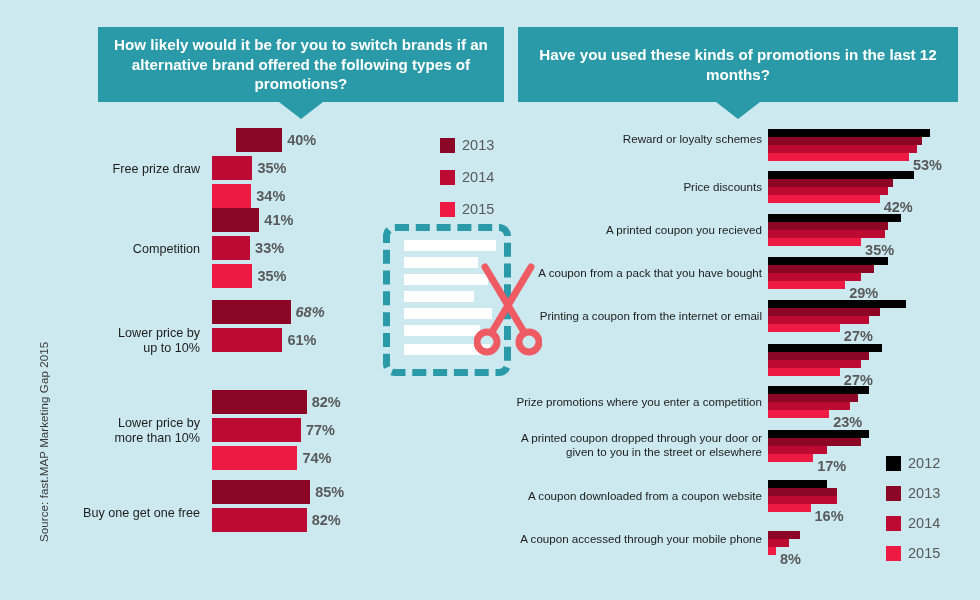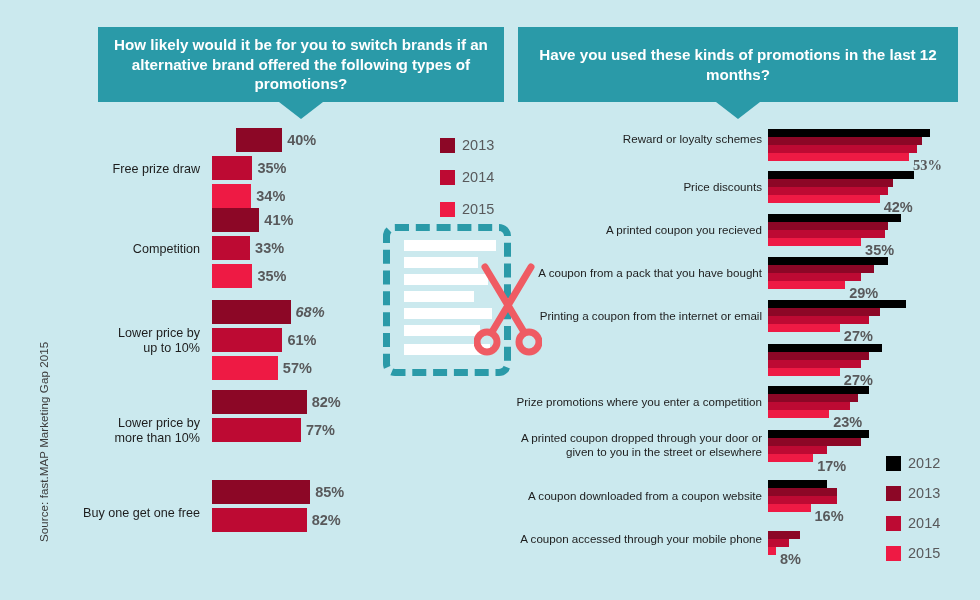--- a/index.html
+++ b/index.html
@@ -276,34 +276,34 @@
       <div class="lgroup" style="top: 182px; height: 84px;">
         <div class="lgroup-label" style="top: 26px;">Lower price by<br>up to 10%</div>
         <div class="lbar-row" style="top: 0px; font-style: italic;">
           <span class="lbar" style="width: 78.54px; background: rgb(140, 7, 38);"></span>
           <span class="lbar-val">68%</span>
         </div>
         <div class="lbar-row" style="top: 28px;">
           <span class="lbar" style="width: 70.455px; background: rgb(189, 10, 51);"></span>
           <span class="lbar-val">61%</span>
         </div>
-        <div class="lbar-row" style="top: 56px;">
-          <span class="lbar" style="width: 65.835px; background: rgb(238, 26, 68);"></span>
-          <span class="lbar-val">57%</span>
-        </div>
       </div>
       <div class="lgroup" style="top: 272px; height: 84px;">
         <div class="lgroup-label" style="top: 26px;">Lower price by<br>more than 10%</div>
         <div class="lbar-row" style="top: 0px;">
           <span class="lbar" style="width: 94.71px; background: rgb(140, 7, 38);"></span>
           <span class="lbar-val">82%</span>
         </div>
         <div class="lbar-row" style="top: 28px;">
           <span class="lbar" style="width: 88.935px; background: rgb(189, 10, 51);"></span>
           <span class="lbar-val">77%</span>
+        </div>
+        <div class="lbar-row" style="top: 56px;">
+          <span class="lbar" style="width: 85.47px; background: rgb(238, 26, 68);"></span>
+          <span class="lbar-val">74%</span>
         </div>
       </div>
       <div class="lgroup" style="top: 362px; height: 84px;">
         <div class="lgroup-label" style="top: 26px;">Buy one get one free</div>
         <div class="lbar-row" style="top: 0px;">
           <span class="lbar" style="width: 98.175px; background: rgb(140, 7, 38);"></span>
           <span class="lbar-val">85%</span>
         </div>
         <div class="lbar-row" style="top: 28px;">
           <span class="lbar" style="width: 94.71px; background: rgb(189, 10, 51);"></span>
@@ -348,21 +348,21 @@
     </svg>
   </div>
 
   <div class="right-chart" id="right-chart">
       <div class="rgroup" style="top: 11px; height: 40px;">
         <div class="rgroup-label" style="top: 3px;">Reward or loyalty schemes</div>
         <div class="rbar-row" style="top: 0px; width: 162.26px; background: rgb(0, 0, 0);"></div>
         <div class="rbar-row" style="top: 8px; width: 154.28px; background: rgb(140, 7, 38);"></div>
         <div class="rbar-row" style="top: 16px; width: 148.96px; background: rgb(189, 10, 51);"></div>
         <div class="rbar-row" style="top: 24px; width: 140.98px; background: rgb(238, 26, 68);"></div>
-        <div class="rbar-val" style="top: 28px; left: 412.98px; font-family: Liberation Serif, serif;">53%</div>
+        <div class="rbar-val" style="top: 28px; left: 412.98px;">53%</div>
       </div>
       <div class="rgroup" style="top: 53px; height: 40px;">
         <div class="rgroup-label" style="top: 9px;">Price discounts</div>
         <div class="rbar-row" style="top: 0px; width: 146.3px; background: rgb(0, 0, 0);"></div>
         <div class="rbar-row" style="top: 8px; width: 125.02px; background: rgb(140, 7, 38);"></div>
         <div class="rbar-row" style="top: 16px; width: 119.7px; background: rgb(189, 10, 51);"></div>
         <div class="rbar-row" style="top: 24px; width: 111.72px; background: rgb(238, 26, 68);"></div>
         <div class="rbar-val" style="top: 28px; left: 383.72px;">42%</div>
       </div>
       <div class="rgroup" style="top: 96px; height: 40px;">

